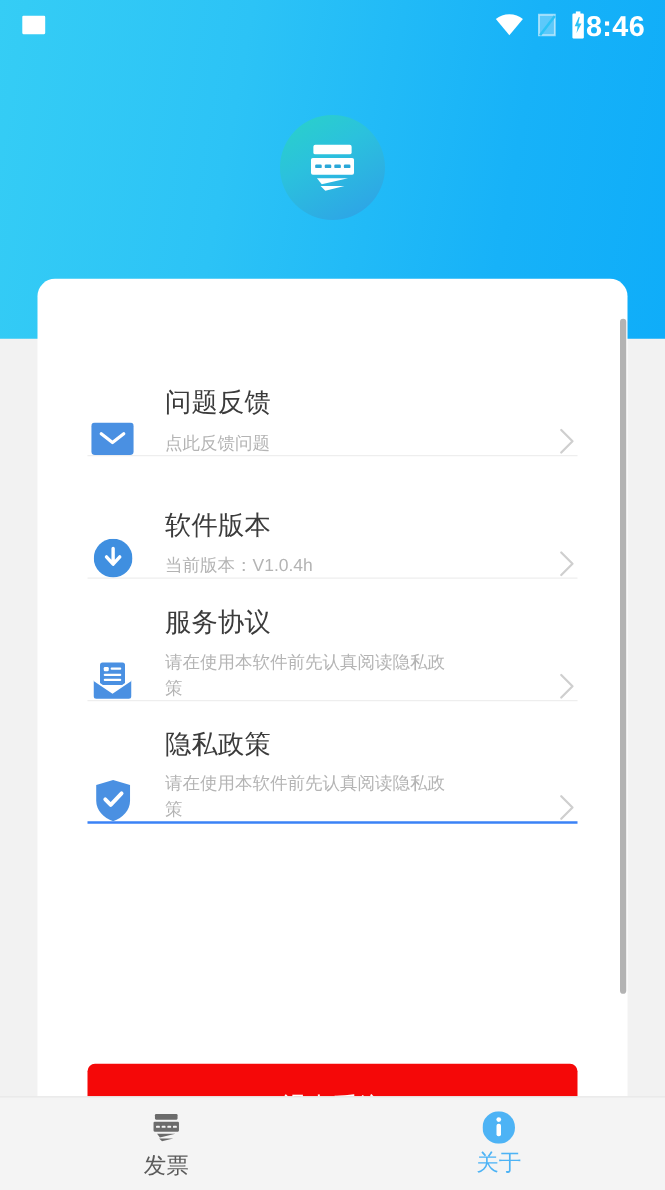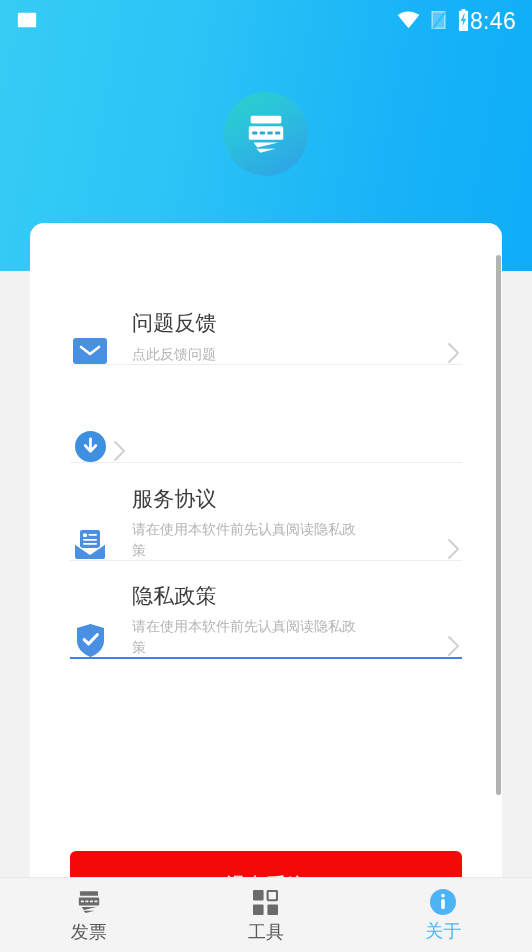--- a/index.html
+++ b/index.html
@@ -38,21 +38,21 @@
   }
   .sb-left { display: flex; align-items: center; }
   .sb-right {
     margin-left: auto;
     display: flex;
     align-items: center;
     gap: 10px;
   }
   .sb-time {
     font-size: 23px;
-    font-weight: 400;
+    font-weight: 700;
     letter-spacing: .3px;
     color: #ffffff;
     line-height: 1;
     padding-bottom: 1px;
   }
   .sb-icon { display: block; }
 
   
   .logo-wrap {
     position: absolute;
@@ -274,20 +274,24 @@
         </svg>
       </div>
     </div>
 
     <div class="row">
       <div class="row-icon">
         <svg width="31" height="31" viewBox="0 0 32 32">
           <circle cx="16" cy="16" r="16" fill="#3f8fe0"></circle>
           <path d="M16 8v12M10.5 15l5.5 6 5.5-6" stroke="#ffffff" stroke-width="2.8" fill="none" stroke-linecap="round" stroke-linejoin="round"></path>
         </svg>
+      </div>
+      <div class="row-text">
+        <div class="row-title">软件版本</div>
+        <div class="row-sub">当前版本：V1.0.4h</div>
       </div>
       <div class="chevron">
         <svg width="13" height="22" viewBox="0 0 13 22" fill="none" stroke="#cfcfcf" stroke-width="1.8">
           <path d="M2 2l9 9-9 9" stroke-linecap="round" stroke-linejoin="round"></path>
         </svg>
       </div>
     </div>
 
 
     <div class="row">
@@ -352,31 +356,20 @@
         <rect x="17.5" y="20.5" width="5.5" height="3" rx="1" fill="#f4f4f4"></rect>
         <rect x="25.5" y="20.5" width="5.5" height="3" rx="1" fill="#f4f4f4"></rect>
         <rect x="33.5" y="20.5" width="5.5" height="3" rx="1" fill="#f4f4f4"></rect>
         <path d="M11 32h26l-22 5z"></path>
         <path d="M14 38.5h20l-16 4z"></path>
       </svg>
     </span>
     <span class="nav-label">发票</span>
   </div>
 
-  <div class="nav-item">
-    <span class="nav-icon">
-      <svg width="25" height="25" viewBox="0 0 26 26">
-        <rect x="0" y="0" width="11" height="11" rx="1" fill="#6b6b6b"></rect>
-        <rect x="15.2" y="0.9" width="9.8" height="9.8" rx="1" fill="none" stroke="#6b6b6b" stroke-width="2.2"></rect>
-        <rect x="0" y="15" width="11" height="11" rx="1" fill="#6b6b6b"></rect>
-        <rect x="15" y="15" width="11" height="11" rx="1" fill="#6b6b6b"></rect>
-      </svg>
-    </span>
-    <span class="nav-label">工具</span>
-  </div>
 
   <div class="nav-item active">
     <span class="nav-icon">
       <svg width="26" height="26" viewBox="0 0 26 26">
         <circle cx="13" cy="13" r="13" fill="#4db3f5"></circle>
         <circle cx="13" cy="6.6" r="1.9" fill="#ffffff"></circle>
         <rect x="11.2" y="10" width="3.6" height="10" rx="1.6" fill="#ffffff"></rect>
       </svg>
     </span>
     <span class="nav-label">关于</span>

